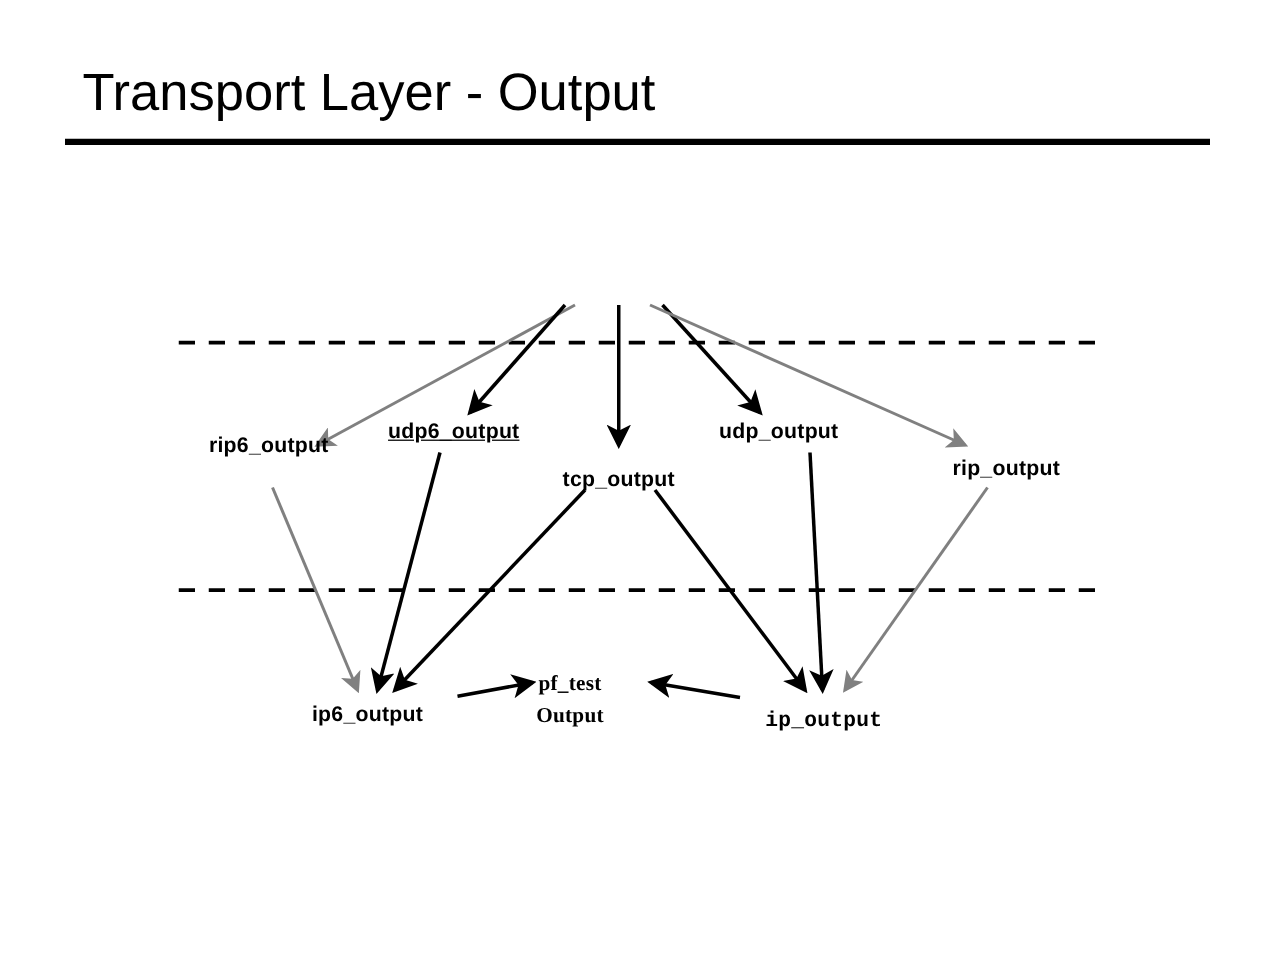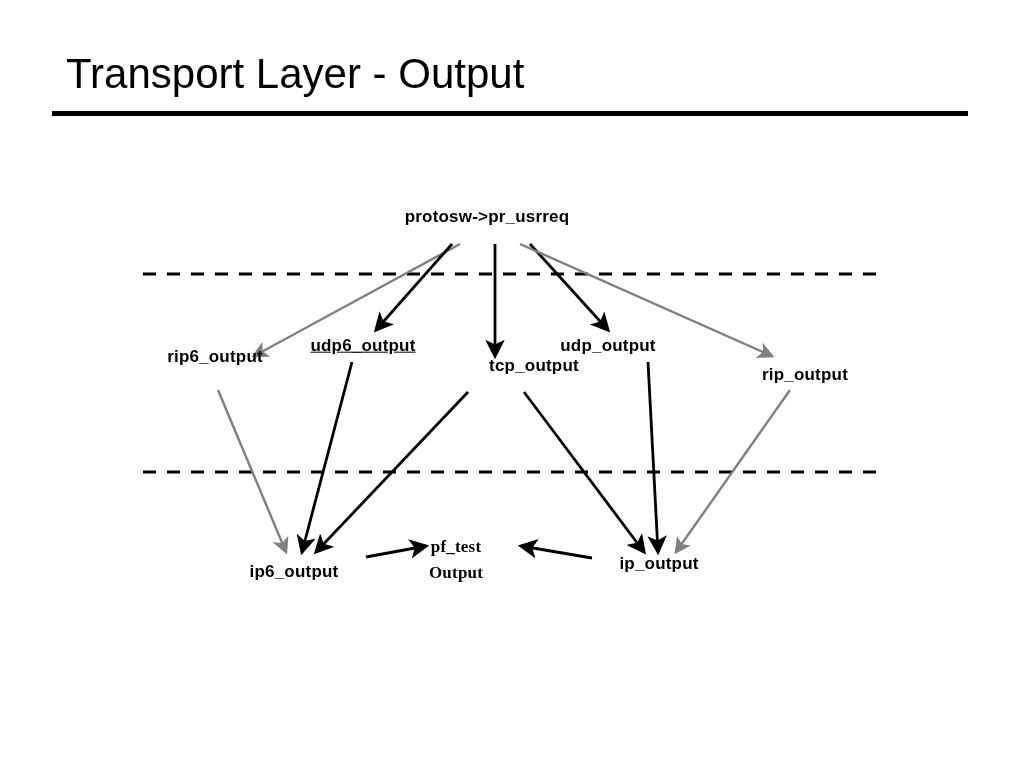--- a/index.html
+++ b/index.html
@@ -100,28 +100,27 @@
         <line x1="524" y1="392" x2="644" y2="552" stroke="#000000" stroke-width="2.8" marker-end="url(#arrow-black)"></line>
         <line x1="648" y1="362" x2="658" y2="552" stroke="#000000" stroke-width="2.8" marker-end="url(#arrow-black)"></line>
         <line x1="790" y1="390" x2="676" y2="552" stroke="#808080" stroke-width="2.4" marker-end="url(#arrow-gray)"></line>
         <line x1="366" y1="557" x2="426" y2="546" stroke="#000000" stroke-width="2.8" marker-end="url(#arrow-black)"></line>
         <line x1="592" y1="558" x2="521" y2="546" stroke="#000000" stroke-width="2.8" marker-end="url(#arrow-black)"></line>
       </g>
   </svg>
 
   <div id="labels-layer">
       <div class="node-label two-line" style="left: 487px; top: 217px;">
-        <div>protosw-&gt;pr_usrreq</div>
       </div>
       <div class="node-label" style="left: 215px; top: 357px;">rip6_output</div>
       <div class="node-label" style="left: 363px; top: 346px; text-decoration: underline;">udp6_output</div>
-      <div class="node-label" style="left: 495px; top: 366px; margin-left: 39px;">tcp_output</div>
-      <div class="node-label" style="left: 608px; top: 346px;">udp_output</div>
+      <div class="node-label" style="left: 495px; top: 384px;">tcp_output</div>
+      <div class="node-label" style="left: 623px; top: 346px;">udp_output</div>
       <div class="node-label" style="left: 805px; top: 375px;">rip_output</div>
       <div class="node-label" style="left: 294px; top: 572px;">ip6_output</div>
       <div class="node-label two-line" style="left: 456px; top: 560px; font-family: Liberation Serif, serif;">
         <div>pf_test</div>
         <div>Output</div>
       </div>
-      <div class="node-label" style="left: 659px; top: 564px;">ip_output</div>
+      <div class="node-label" style="left: 659px; top: 578px; font-family: Liberation Mono, monospace;">ip_output</div>
     </div>
 
 </div>
 
 </body></html>

